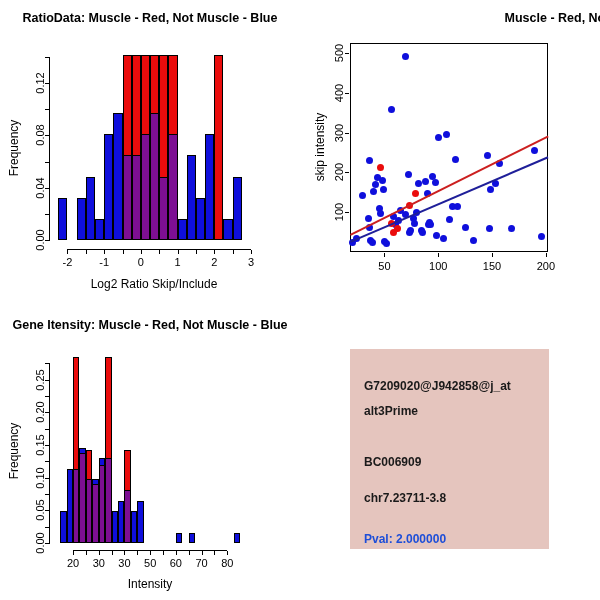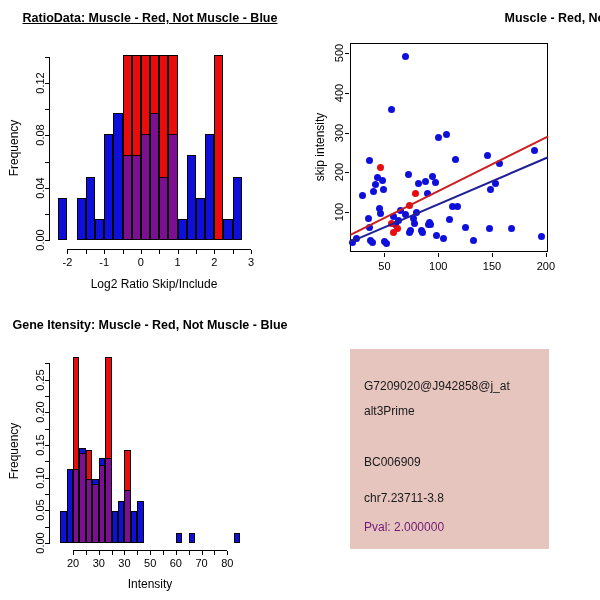--- a/index.html
+++ b/index.html
@@ -18,21 +18,21 @@
   .fitline{position:absolute;height:2px;transform-origin:0 0;}
   .scatter-box{position:absolute;box-sizing:border-box;border:1px solid #000;background:#fff;}
   .info-line{position:absolute;font-size:12px;white-space:nowrap;}
 </style>
 </head>
 <body>
 
 <div id="canvas">
 
   <div class="abs" style="left:0;top:0;width:300px;height:300px;">
-    <div class="chart-title" style="left:0px;top:11px;width:300px;text-decoration:underline;">RatioData: Muscle - Red, Not Muscle - Blue</div>
+    <div class="chart-title" style="left:0px;top:11px;width:300px;">RatioData: Muscle - Red, Not Muscle - Blue</div>
     <div class="vlabel" style="left:-46px;top:141px;">Frequency</div>
     <div class="axis-label" style="left:54px;top:277px;width:200px;">Log2 Ratio Skip/Include</div>
     <div id="ratio-plot" class="abs" style="left:0;top:0;width:300px;height:300px;">
         <div class="axisline" style="left: 49px; top: 57.02px; width: 1px; height: 183.98px;"></div>
         <div class="tick" style="left: 45px; top: 240px; width: 4px; height: 1px;"></div>
         <div class="tick" style="left: 45px; top: 213.86px; width: 4px; height: 1px;"></div>
         <div class="tick" style="left: 45px; top: 187.72px; width: 4px; height: 1px;"></div>
         <div class="tick" style="left: 45px; top: 161.58px; width: 4px; height: 1px;"></div>
         <div class="tick" style="left: 45px; top: 135.44px; width: 4px; height: 1px;"></div>
         <div class="tick" style="left: 45px; top: 109.3px; width: 4px; height: 1px;"></div>
@@ -257,23 +257,23 @@
         <div class="bar" style="left: 124.45px; top: 490.083px; width: 6.425px; height: 52.9173px; background: rgb(15, 15, 220);"></div>
         <div class="bar" style="left: 124.45px; top: 490.083px; width: 6.425px; height: 52.9173px; background: rgb(125, 15, 147);"></div>
         <div class="bar" style="left: 130.875px; top: 510.988px; width: 6.425px; height: 32.0117px; background: rgb(15, 15, 220);"></div>
         <div class="bar" style="left: 137.3px; top: 500.536px; width: 6.425px; height: 42.4645px; background: rgb(15, 15, 220);"></div>
         <div class="bar" style="left: 175.85px; top: 532.547px; width: 6.425px; height: 10.4528px; background: rgb(15, 15, 220);"></div>
         <div class="bar" style="left: 188.7px; top: 532.547px; width: 6.425px; height: 10.4528px; background: rgb(15, 15, 220);"></div>
         <div class="bar" style="left: 233.675px; top: 532.547px; width: 6.425px; height: 10.4528px; background: rgb(15, 15, 220);"></div>
       </div>
   </div>
 
-  <div class="abs" style="left:300px;top:300px;width:300px;height:300px;">
+  <div class="abs" style="left:300px;top:300px;width:300px;height:300px;font-weight:bold;">
     <div id="info-box" class="abs" style="left: 50px; top: 49px; width: 199px; height: 200px; background: rgb(229, 197, 190);">
       <div class="info-line" style="left: 14px; top: 30px; color: rgb(26, 26, 26);">G7209020@J942858@j_at</div>
       <div class="info-line" style="left: 14px; top: 55px; color: rgb(26, 26, 26);">alt3Prime</div>
       <div class="info-line" style="left: 14px; top: 106px; color: rgb(26, 26, 26);">BC006909</div>
       <div class="info-line" style="left: 14px; top: 142px; color: rgb(26, 26, 26);">chr7.23711-3.8</div>
-      <div class="info-line" style="left: 14px; top: 171px; color: #701a75;">Pval: 2.000000</div>
+      <div class="info-line" style="left: 14px; top: 183px; color: #1d4ed8;">Pval: 2.000000</div>
     </div>
   </div>
 
 </div>
 
 </body></html>

